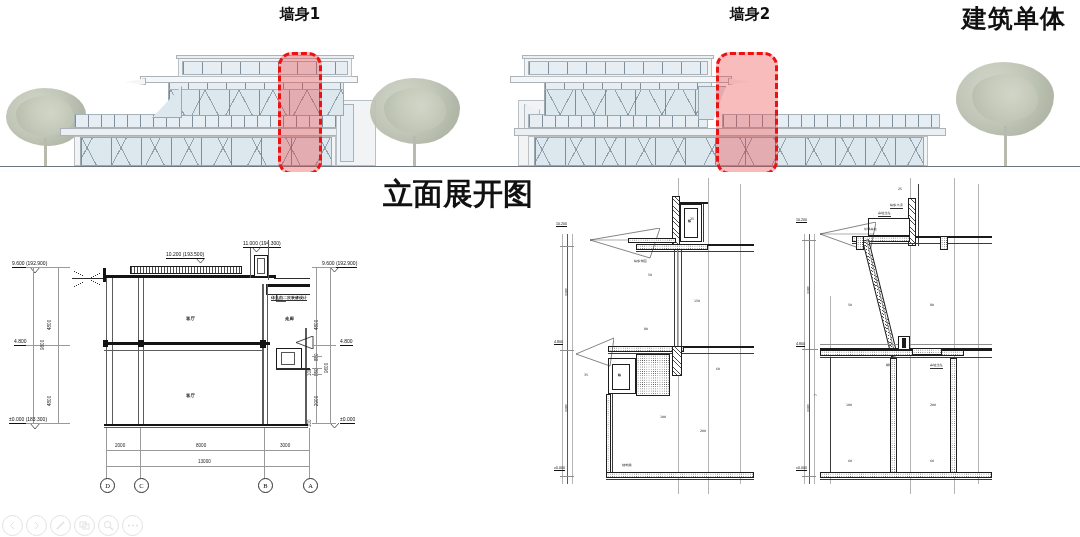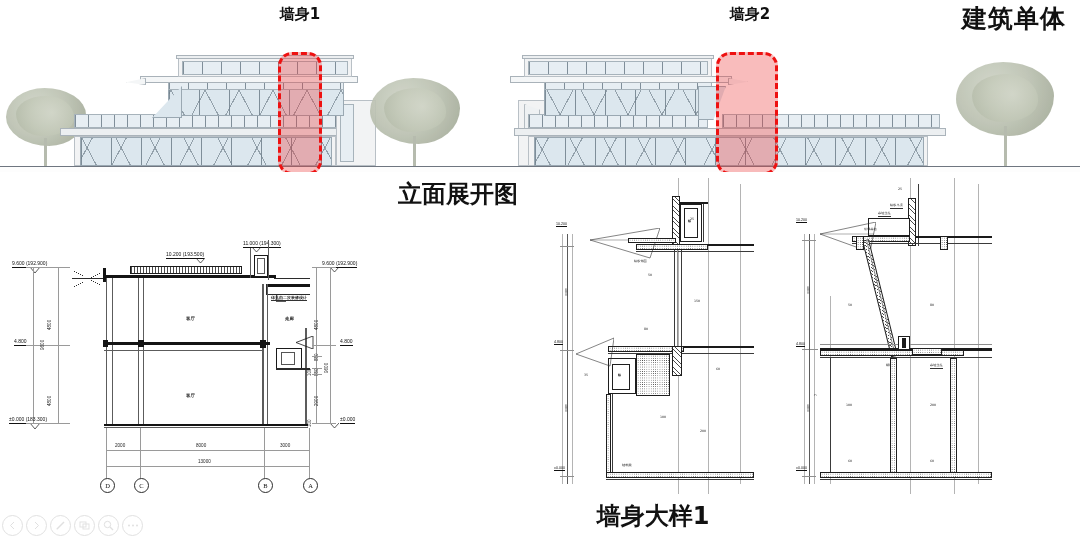--- a/index.html
+++ b/index.html
@@ -14,21 +14,21 @@
   
   .abs{position:absolute;}
   .cn{font-family:"DejaVu Sans","Liberation Sans",sans-serif;font-weight:600;}
 
   
   .deck-title{
     right:14px;top:4px;font-size:25px;line-height:30px;letter-spacing:1px;
     color:#111;
   }
   .caption{
-    font-size:24px;line-height:28px;color:#111;text-align:center;
+    font-size:30px;line-height:28px;color:#111;text-align:center;
   }
   .tag{
     font-size:15px;line-height:18px;color:#111;text-align:center;
   }
 
   
   .elev-band{left:0;top:0;width:1080px;height:172px;overflow:hidden;}
   .groundline{position:absolute;left:0;top:166px;width:1080px;height:1px;background:#6f7680;}
   .ground-fill{position:absolute;left:0;top:167px;width:1080px;height:5px;background:#fdfdfd;}
 
@@ -412,21 +412,20 @@
     <div class="dtxt" style="left:100px;top:96px;">50</div>
     <div class="dtxt" style="left:146px;top:122px;">150</div>
     <div class="dtxt" style="left:96px;top:150px;">80</div>
     <div class="dtxt" style="left:112px;top:238px;">100</div>
     <div class="dtxt" style="left:152px;top:252px;">200</div>
     <div class="dtxt" style="left:168px;top:190px;">60</div>
     <div class="dtxt" style="left:36px;top:196px;">35</div>
     <div class="dtxt" style="left:142px;top:40px;">25</div>
   </div>
 
-  <div class="abs caption cn" style="left:578px;top:502px;width:150px;">墙身大样1</div>
 
   <div class="dt" style="left:790px;top:178px;width:200px;height:316px;">
 
     <div class="dln-xl" style="left:120px;top:0;width:.6px;height:316px;"></div>
     <div class="dln-xl" style="left:164px;top:0;width:.6px;height:316px;"></div>
     <div class="dln-xl" style="left:14px;top:56px;width:.6px;height:250px;"></div>
     <div class="dln-xl" style="left:24px;top:56px;width:.6px;height:250px;"></div>
     <div class="dln-xl" style="left:188px;top:6px;width:.6px;height:300px;"></div>
     <div class="dln-xl" style="left:40px;top:118px;width:.6px;height:188px;"></div>
 

